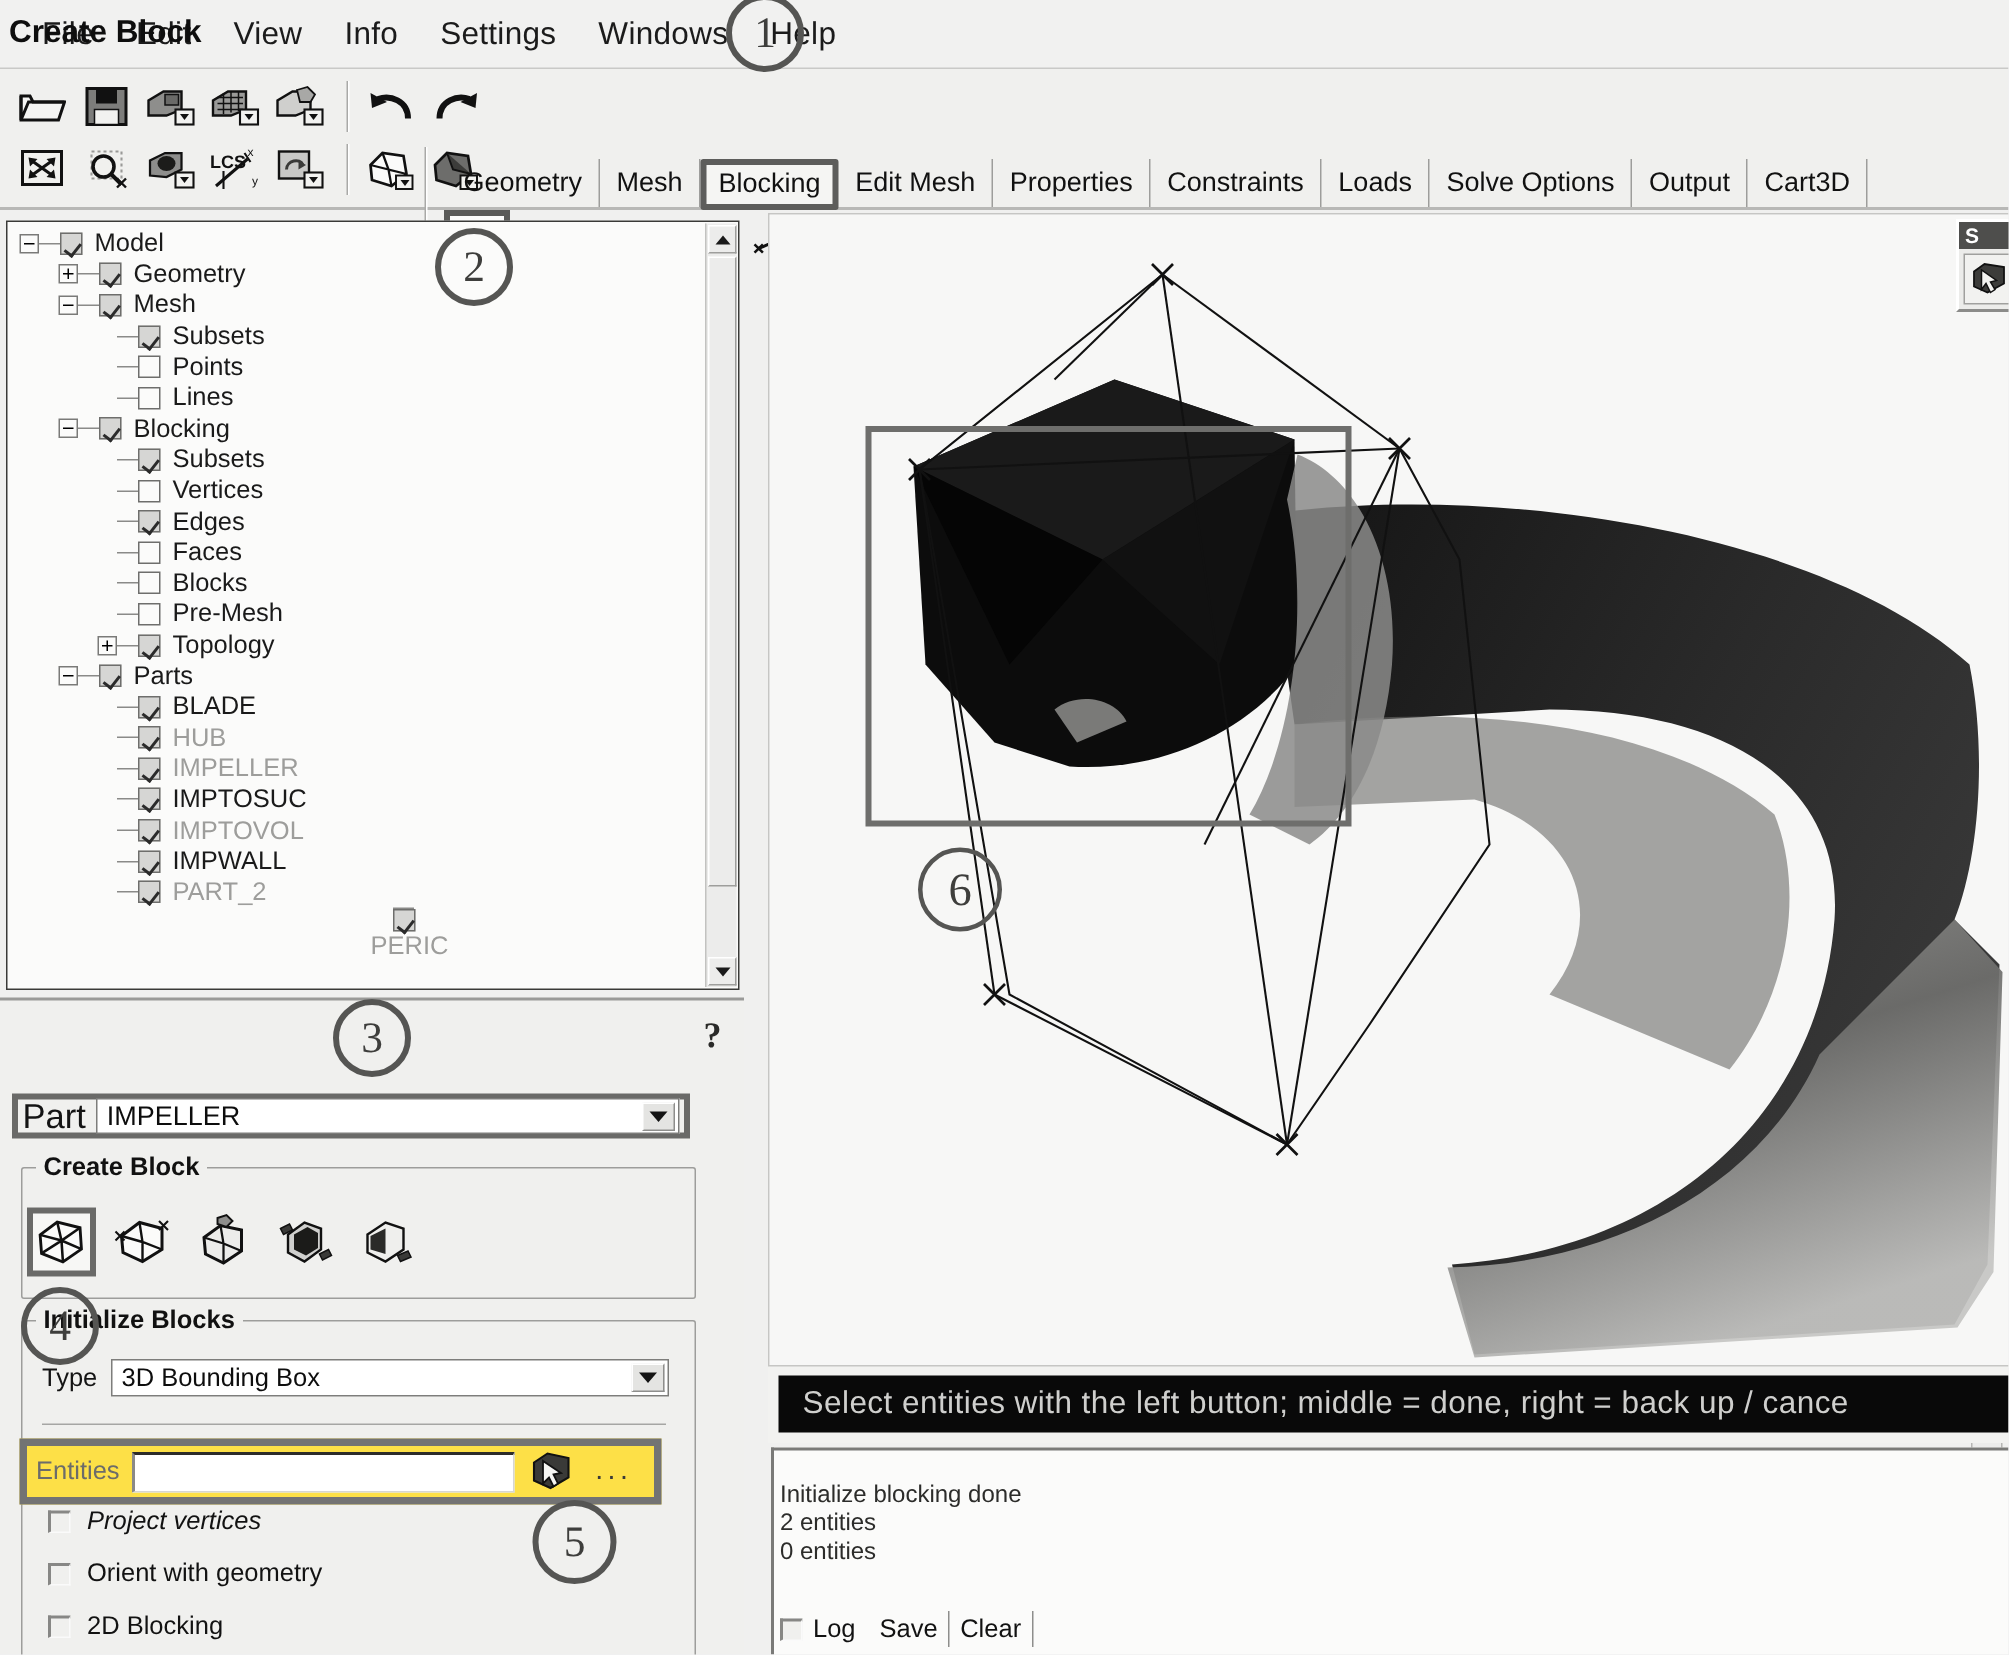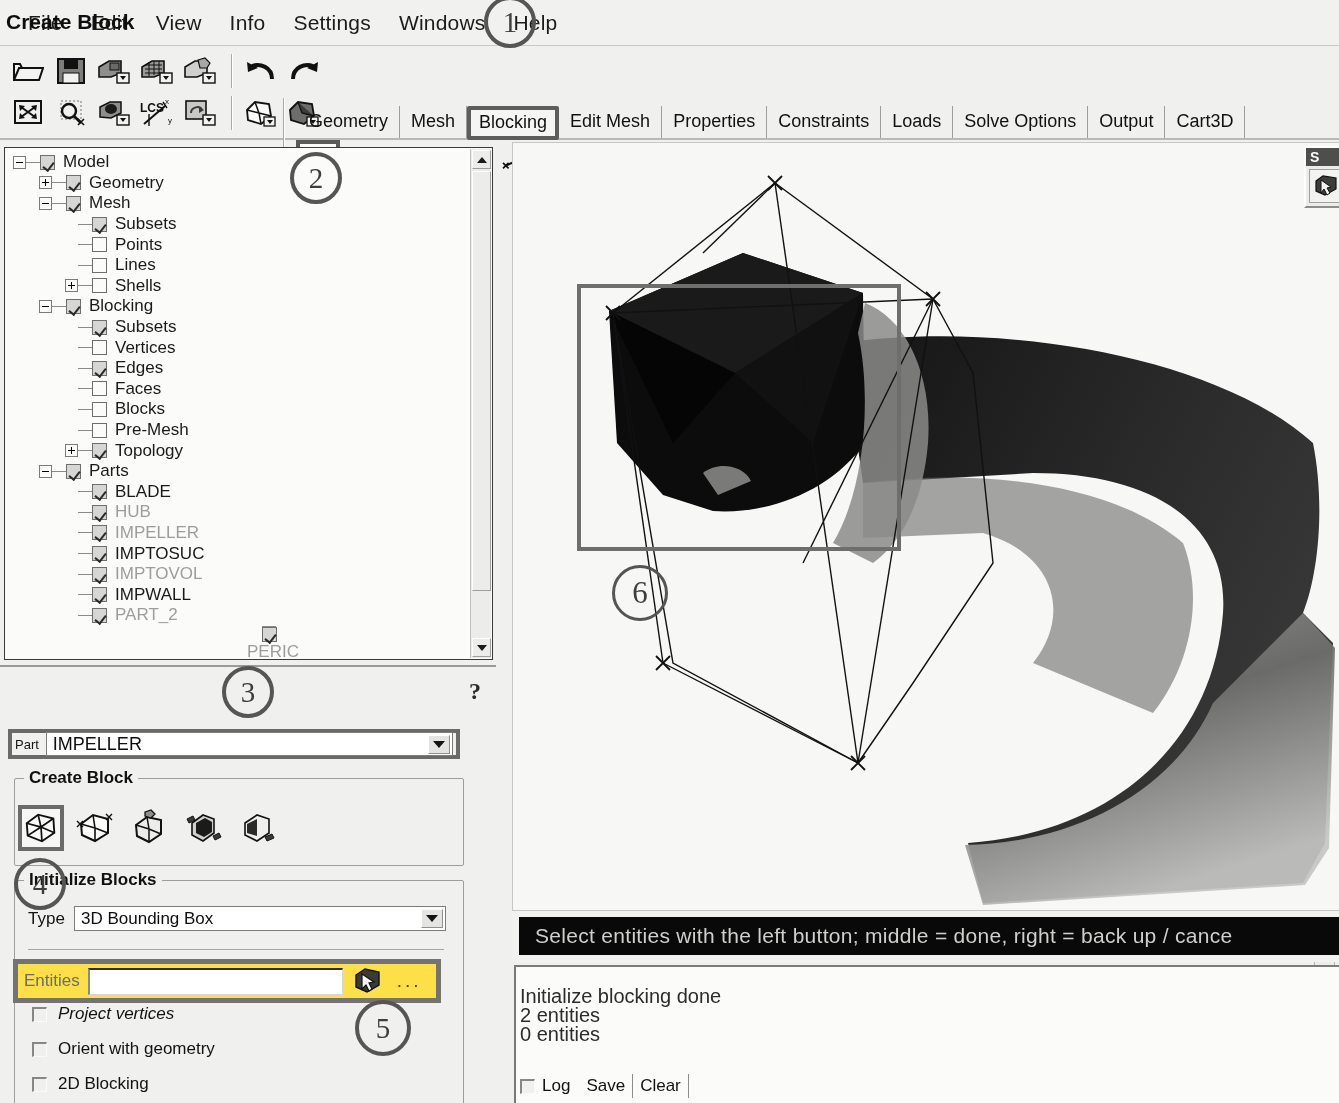--- a/index.html
+++ b/index.html
@@ -177,21 +177,21 @@
     cursor: pointer; font-family: "Liberation Serif", serif; font-weight: bold;
   }
 
   .partrow {
     position: absolute; left: 8px; top: 729px; width: 452px; height: 30px;
     display: flex; align-items: center;
     border: 4px solid #6a6a68;
     background: #f0f0ee;
     padding: 0 3px;
   }
-  .partlabel { font-size: 13px; color: #141414; margin-right: 7px; }
+  .partlabel { font-size: 23px; color: #141414; margin-right: 7px; }
   .partcombo {
     flex: 1; height: 24px; background: #ffffff;
     border: 1px solid #7d7d7b;
     display: flex; align-items: center; position: relative;
     padding-left: 6px; font-size: 18px; color: #0d0d0d;
     cursor: pointer;
   }
   .combo-btn {
     position: absolute; right: 2px; top: 2px; width: 22px; height: 19px;
     background: #e4e4e2;
@@ -291,21 +291,21 @@
     background: #f2f2f0; border-top: 1px solid #c6c6c4;
   }
 
   .logpanel {
     position: absolute; left: 514px; top: 965px; width: 825px; height: 138px;
     background: #fbfbfa;
     border-top: 2px solid #7a7a78; border-left: 2px solid #7a7a78;
   }
   .loginner {
     position: absolute; left: 4px; top: 20px; right: 4px; bottom: 40px;
-    font-size: 20px; color: #2c2c2a; line-height: 19px;
+    font-size: 16px; color: #2c2c2a; line-height: 19px;
   }
   .logline { white-space: nowrap; }
   .logbar {
     position: absolute; left: 4px; bottom: 2px; height: 30px;
     display: flex; align-items: center;
   }
   .logchk {
     display: flex; align-items: center; font-size: 17px; color: #121212;
     margin-right: 9px; cursor: pointer;
   }
@@ -609,26 +609,20 @@
           <div class="tw-blank"></div>
           <div class="tw-line"></div>
           <div class="tw-cb off"></div>
           <span class="tlabel">Points</span>
         </div>
         <div class="trow" style="padding-left: 58px;">
           <div class="tw-blank"></div>
           <div class="tw-line"></div>
           <div class="tw-cb off"></div>
           <span class="tlabel">Lines</span>
-        </div>
-        <div class="trow" style="padding-left: 58px;">
-          <div class="tw-exp plus"></div>
-          <div class="tw-line"></div>
-          <div class="tw-cb off"></div>
-          <span class="tlabel">Shells</span>
         </div>
         <div class="trow" style="padding-left: 32px;">
           <div class="tw-exp"></div>
           <div class="tw-line"></div>
           <div class="tw-cb on"></div>
           <span class="tlabel">Blocking</span>
         </div>
         <div class="trow" style="padding-left: 58px;">
           <div class="tw-blank"></div>
           <div class="tw-line"></div>

